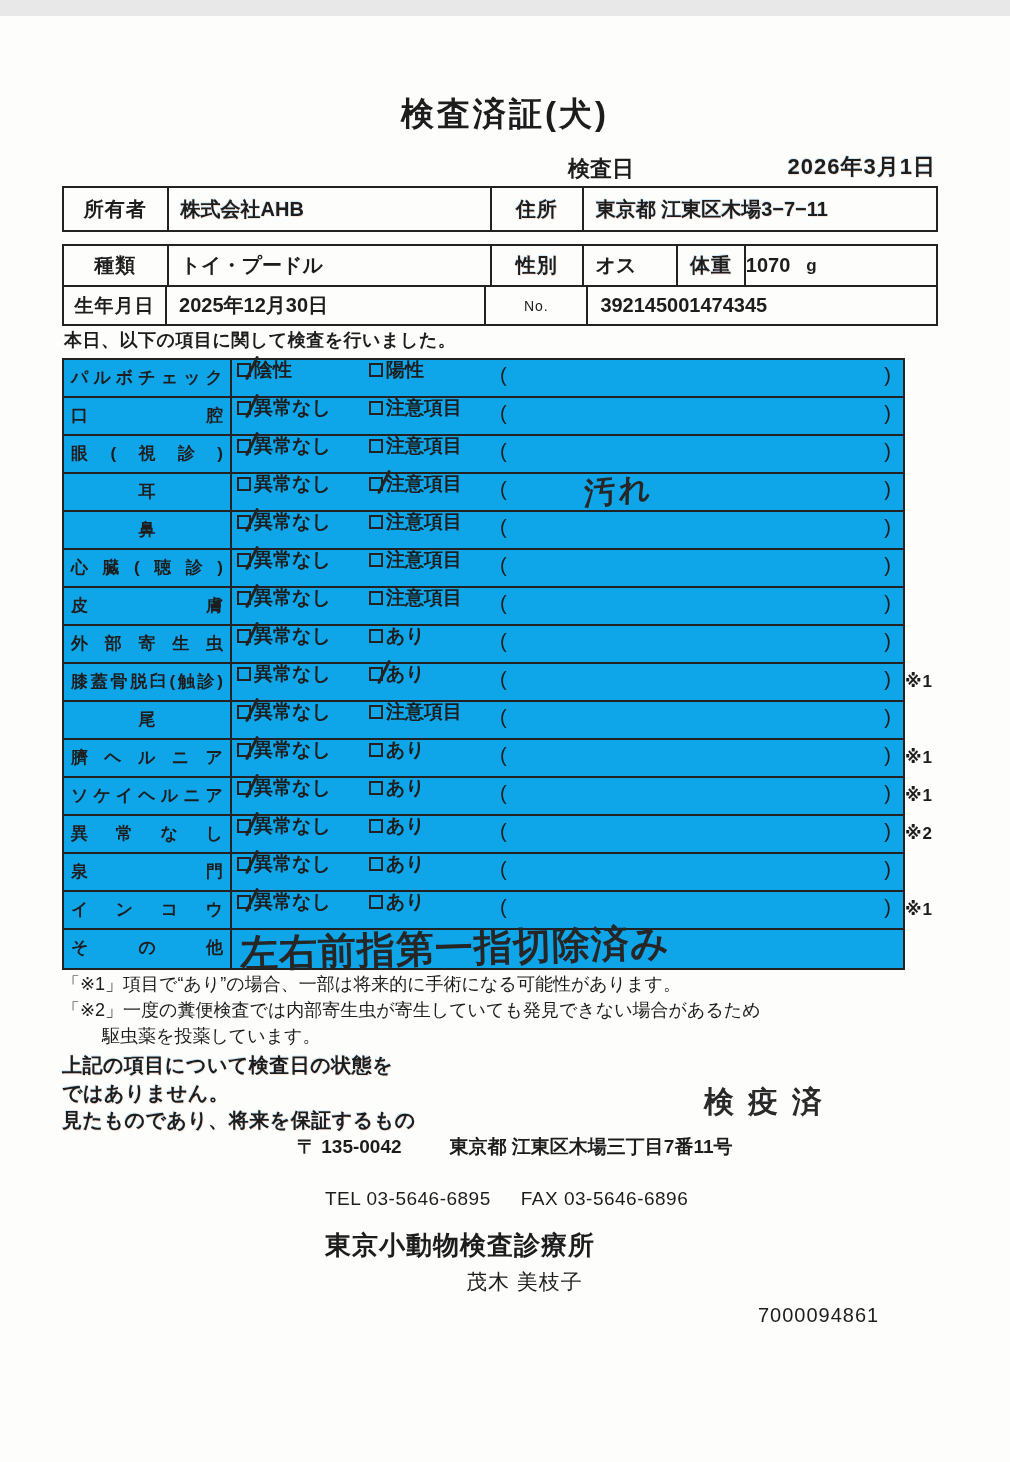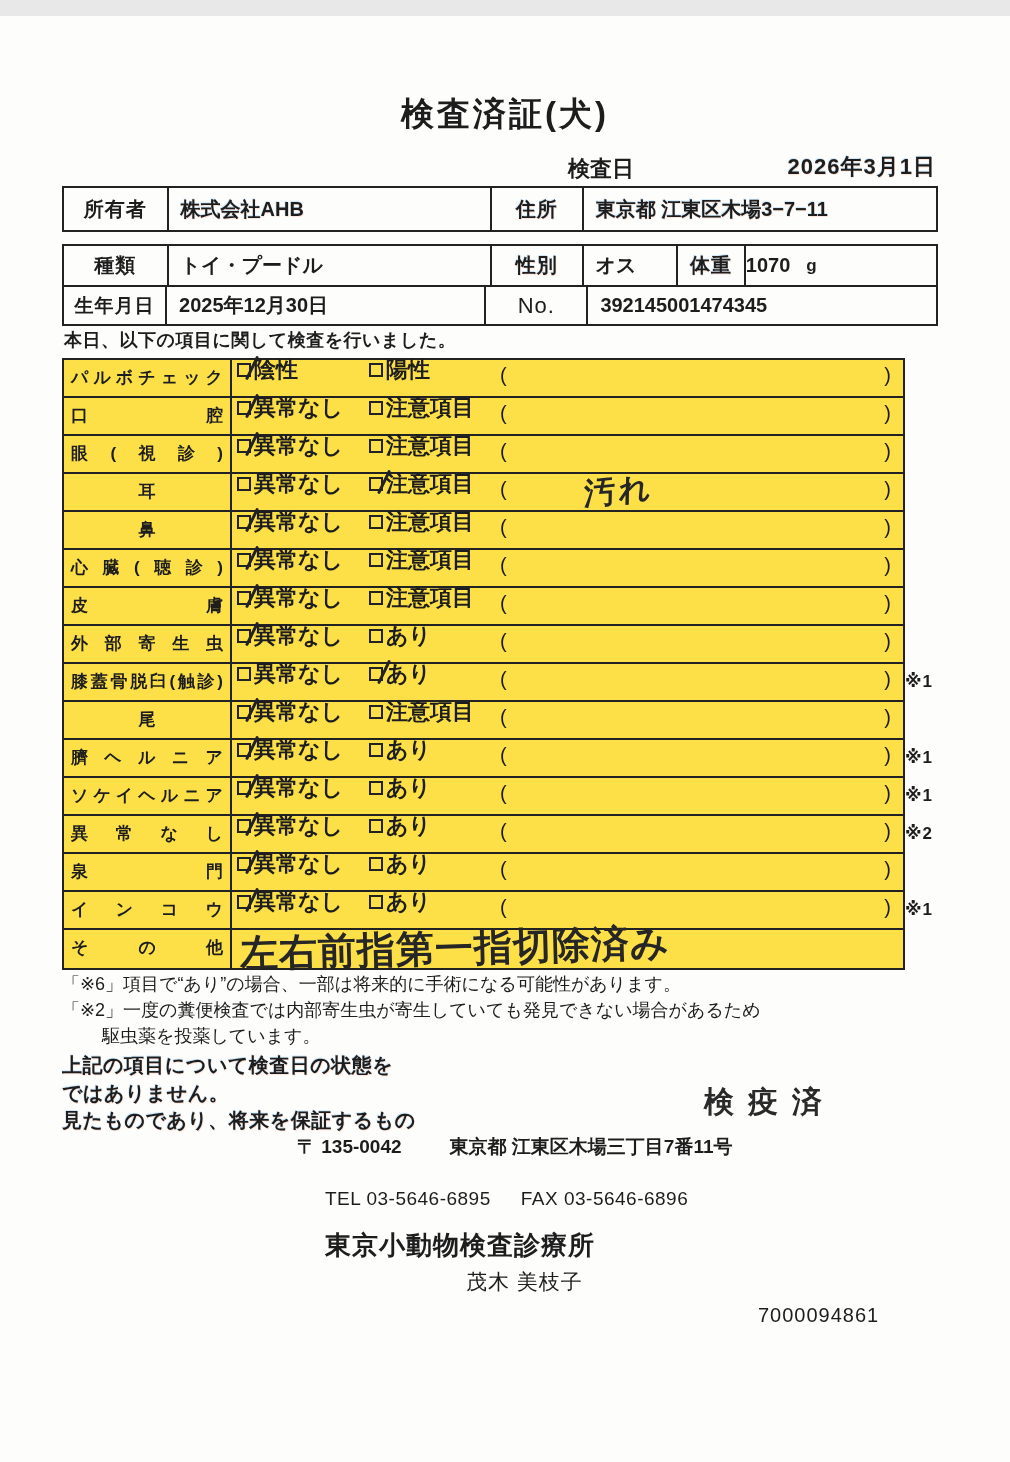--- a/index.html
+++ b/index.html
@@ -40,34 +40,34 @@
   .owner-table{top:170px;left:62px;width:876px;height:46px;}
   .owner-table .grid-row{height:42px;}
   .info-table{top:228px;left:62px;width:876px;height:82px;}
   .info-table .grid-row{height:39px;}
 
   .intro{top:312px;left:64px;font-size:18px;font-weight:600;letter-spacing:.5px;}
 
   
   .exam-table{
     top:342px;left:62px;width:843px;
-    border:2px solid #222;box-sizing:border-box;background:#fde047;
+    border:2px solid #222;box-sizing:border-box;background:#0ea5e9;
   }
   .exam-row{position:relative;display:flex;height:38px;box-sizing:border-box;border-bottom:2px solid #222;}
   .exam-row:last-child{border-bottom:none;}
   .exam-label{
     width:168px;box-sizing:border-box;border-right:2px solid #222;
     padding:0 7px;font-size:17px;font-weight:600;
     line-height:35px;
     text-align:justify;text-align-last:justify;
     overflow:hidden;white-space:nowrap;
   }
   .exam-label.center{text-align-last:center;}
   .exam-content{position:relative;flex:1;}
-  .opt{position:absolute;top:0;height:20px;display:flex;align-items:center;gap:3px;font-size:22px;font-weight:600;}
+  .opt{position:absolute;top:0;height:20px;display:flex;align-items:center;gap:3px;font-size:19px;font-weight:600;}
   .opt1{left:5px;}
   .opt2{left:137px;}
   .cb{
     position:relative;width:14px;height:14px;box-sizing:border-box;
     border:2px solid #222;background:transparent;flex:0 0 auto;
   }
   .cb.on::after{
     content:"";position:absolute;left:6px;bottom:-4px;width:2.6px;height:26px;
     background:#222;transform:rotate(26deg);transform-origin:bottom left;border-radius:2px;
   }
@@ -133,21 +133,21 @@
       <div class="cell val" style="width:95px">オス</div>
       <div class="cell lab fringe" style="width:68px">体重</div>
       <div class="cell num" style="width:193px">
         <span>1070</span>
         <span style="font-size:17px">g</span>
       </div>
     </div>
     <div class="grid-row">
       <div class="cell lab" style="width:103px;font-size:19px">生年月日</div>
       <div class="cell val" style="width:325px">2025年12月30日</div>
-      <div class="cell lab" style="width:104px;font-size:22px;font-weight:500">No.</div>
+      <div class="cell lab" style="width:104px;font-size:14px;font-weight:500">No.</div>
       <div class="cell val" style="width:356px">392145001474345</div>
     </div>
   </div>
 
   <div class="abs intro">本日、以下の項目に関して検査を行いました。</div>
 
   <div class="abs exam-table">
       <div class="exam-row">
         <div class="exam-label">パルボチェック</div>
         <div class="exam-content">
@@ -381,21 +381,21 @@
       </div>
       <div class="exam-row">
         <div class="exam-label">その他</div>
         <div class="exam-content">
           <span class="hand other-hand">左右前指第一指切除済み</span>
         </div>
       </div>
     </div>
 
   <div class="abs footnotes">
-      <div class="footnote">「※6」項目で“あり”の場合、一部は将来的に手術になる可能性があります。</div>
+      <div class="footnote">「※1」項目で“あり”の場合、一部は将来的に手術になる可能性があります。</div>
       <div class="footnote">「※2」一度の糞便検査では内部寄生虫が寄生していても発見できない場合があるため</div>
       <div class="footnote indent">駆虫薬を投薬しています。</div>
     </div>
 
   <div class="abs disclaimer">
       <div class="fringe">上記の項目について検査日の状態を</div>
       <div class="fringe">ではありません。</div>
       <div class="fringe">見たものであり、将来を保証するもの</div>
     </div>
 

